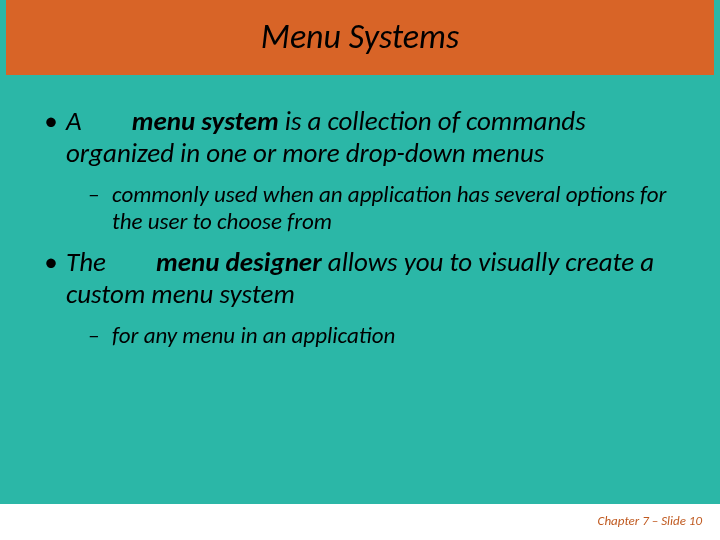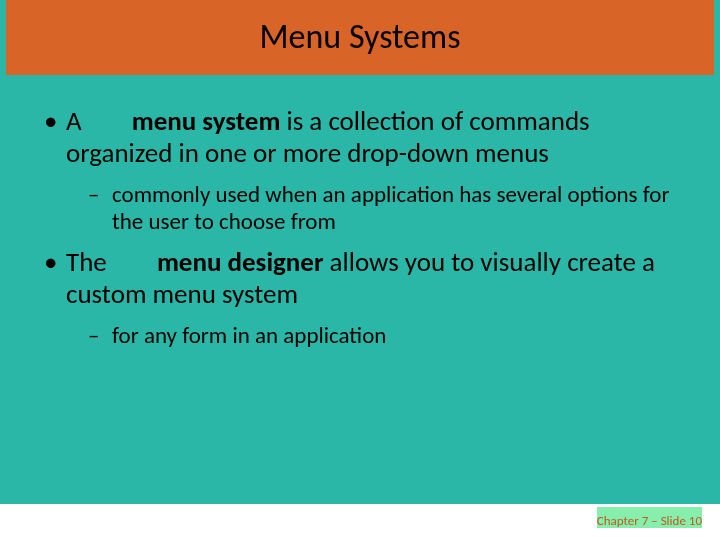--- a/index.html
+++ b/index.html
@@ -2,20 +2,21 @@
 <html><head>
 <meta charset="utf-8">
 <style>
   * { margin: 0; padding: 0; box-sizing: border-box; }
   html, body { width: 720px; height: 540px; font-family: Calibri, Arial, sans-serif; }
   .slide {
     width: 720px;
     height: 540px;
     background: #2bb7a7;
     position: relative;
+    font-style: italic;
   }
   .title-bar {
     background: #d86427;
     color: #000;
     font-size: 34px;
     text-align: center;
     padding: 16px 0 18px 0;
     margin: 0 6px;
   }
   .content {
@@ -50,21 +51,21 @@
     top: 0;
     font-size: 23px;
   }
   .bold { font-weight: 700; margin-left: 44px; }
   .footer {
     position: absolute;
     bottom: 12px;
     right: 18px;
     font-size: 13px;
     color: #c05a20;
-    background: #86efac;
+    background: #ffffff;
     padding: 6px 0 0 0;
   }
   .footer-strip {
     position: absolute;
     bottom: 0;
     left: 0;
     width: 720px;
     height: 36px;
     background: #fff;
   }
@@ -81,20 +82,20 @@
       <span>A </span><span class="bold">menu system</span><span> is a collection of commands organized in one or more drop-down menus</span>
     </div>
     <div class="bullet2">
       <span>commonly used when an application has several options for the user to choose from</span>
     </div>
 
     <div class="bullet1">
       <span>The </span><span class="bold">menu designer</span><span> allows you to visually create a custom menu system</span>
     </div>
     <div class="bullet2">
-      <span> for any form in an application</span>
+      <span> for any menu in an application</span>
     </div>
 
   </div>
 
   <div class="footer-strip"></div>
   <div class="footer">Chapter 7 – Slide 10</div>
 </div>
 
 </body></html>

